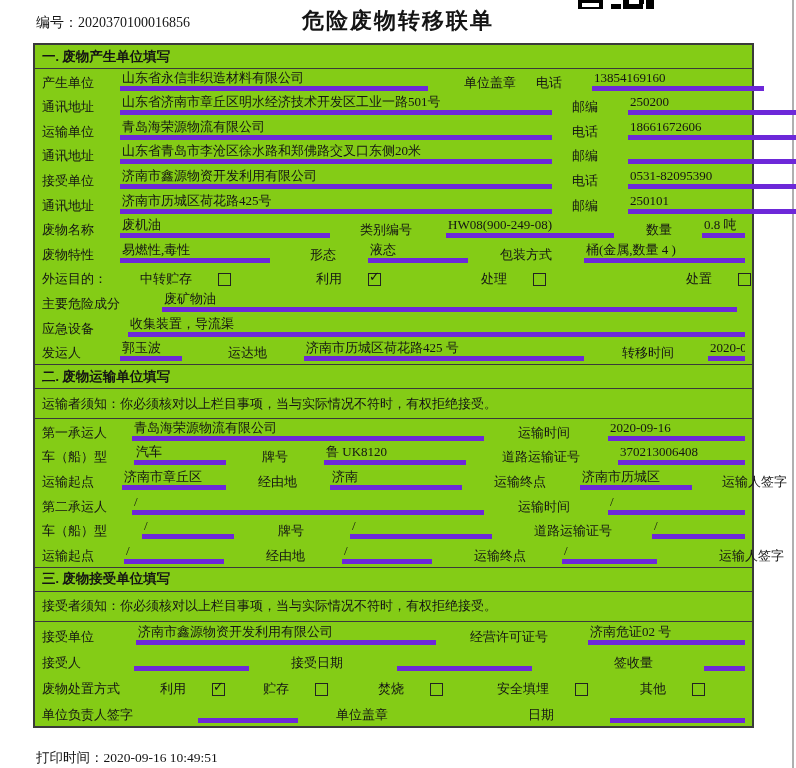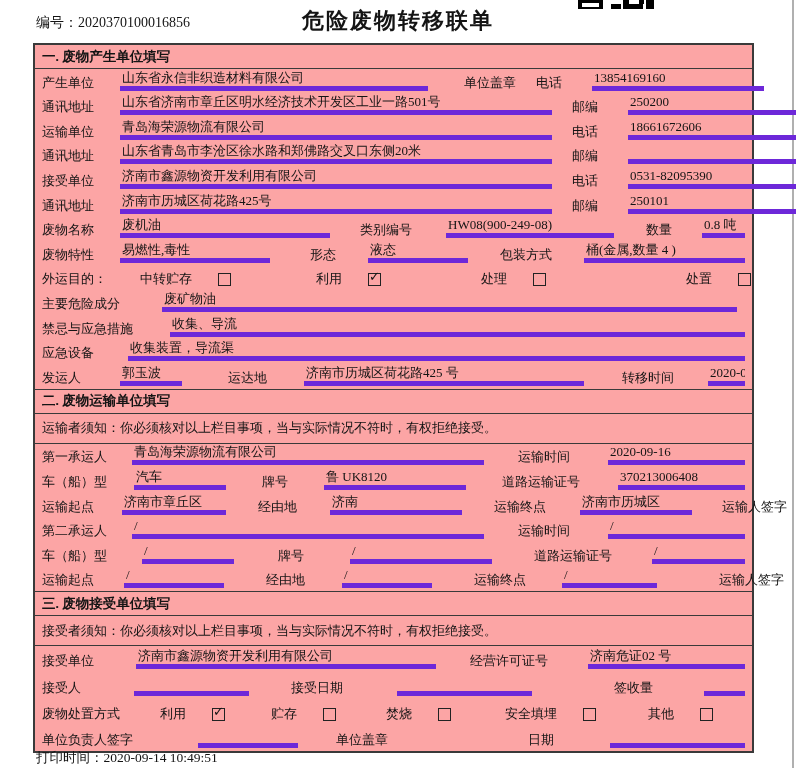--- a/index.html
+++ b/index.html
@@ -5,21 +5,21 @@
   * { box-sizing: border-box; margin: 0; padding: 0; }
   html,body { width: 796px; height: 768px; background: #ffffff; overflow: hidden; }
   body { position: relative; font-family: "Liberation Serif", "DejaVu Serif", serif; color: #141414; font-size: 13px; }
 
   .page-edge { position: absolute; top: 0; right: 2px; width: 2px; height: 768px; background: #b0b0b0; }
 
   .doc-serial { position: absolute; left: 36px; top: 14px; font-size: 14px; }
   .doc-title  { position: absolute; left: 0; top: 6px; width: 100%; text-align: center; font-size: 22px; font-weight: bold; letter-spacing: 2px; }
   .qr-frag { position: absolute; left: 578px; top: 0; }
 
-  .tbl { position: absolute; left: 33px; top: 43px; width: 721px; border: 2px solid #3a3a3a; background: #fca5a5; }
+  .tbl { position: absolute; left: 33px; top: 43px; width: 721px; border: 2px solid #3a3a3a; background: #84cc16; }
   .sec { border-top: 0; }
   .sec + .sec { border-top: 1.5px solid #3a3a3a; }
   .sec-hd { height: 24px; display: flex; align-items: center; padding: 0 7px; font-weight: bold; font-size: 13.5px; border-bottom: 1.5px solid #3a3a3a; }
   .notice { height: 30px; display: flex; align-items: center; padding: 0 7px; border-bottom: 1.5px solid #3a3a3a; }
 
   .row { height: 24.6px; display: flex; align-items: flex-end; padding: 0 7px 3px 7px; gap: 20px; }
   .s3 .row { height: 26.2px; }
   .row span { line-height: 17px; white-space: nowrap; }
   .lb { flex: 0 0 auto; }
   .ul { border-bottom: 5px solid #6d28d9; flex: 0 0 auto; padding: 0 2px; overflow: hidden; }
@@ -135,24 +135,20 @@
       <span class="cb">
           <span class="mk"></span>
         </span>
     </div>
 
     <div class="row">
       <span class="lb" style="width:86px">主要危险成分</span>
       <span class="ul grow" style="margin-left:14px;margin-right:8px">废矿物油</span>
     </div>
 
-    <div class="row">
-      <span class="lb" style="width:98px">禁忌与应急措施</span>
-      <span class="ul grow" style="margin-left:10px">收集、导流</span>
-    </div>
 
     <div class="row">
       <span class="lb" style="width:58px">应急设备</span>
       <span class="ul grow" style="margin-left:8px">收集装置，导流渠</span>
     </div>
 
     <div class="row">
       <span class="lb" style="width:44px">发运人</span>
       <span class="ul ctr" style="width:62px;margin-left:14px">郭玉波</span>
       <span class="lb" style="width:44px;margin-left:26px">运达地</span>
@@ -240,21 +236,21 @@
       <span class="lb" style="width:44px;margin-left:62px">签收量</span>
       <span class="ul grow" style="margin-left:26px"></span>
     </div>
 
     <div class="row">
       <span class="lb" style="width:86px">废物处置方式</span>
       <span class="lb" style="margin-left:12px">利用</span>
       <span class="cb">
           <span class="mk">✓</span>
         </span>
-      <span class="lb" style="margin-left:26px">贮存</span>
+      <span class="lb" style="margin-left:18px">贮存</span>
       <span class="cb">
           <span class="mk"></span>
         </span>
       <span class="lb" style="margin-left:30px">焚烧</span>
       <span class="cb">
           <span class="mk"></span>
         </span>
       <span class="lb" style="margin-left:34px">安全填埋</span>
       <span class="cb">
           <span class="mk"></span>
@@ -268,13 +264,13 @@
     <div class="row">
       <span class="lb" style="width:98px">单位负责人签字</span>
       <span class="ul" style="width:100px;margin-left:38px"></span>
       <span class="lb" style="width:56px;margin-left:18px">单位盖章</span>
       <span class="lb" style="width:28px;margin-left:116px">日期</span>
       <span class="ul grow" style="margin-left:34px"></span>
     </div>
   </div>
 </div>
 
-<div class="print-line">打印时间：2020-09-14 10:49:51</div>
+<div class="print-line">打印时间：2020-09-16 10:49:51</div>
 
 </body></html>

